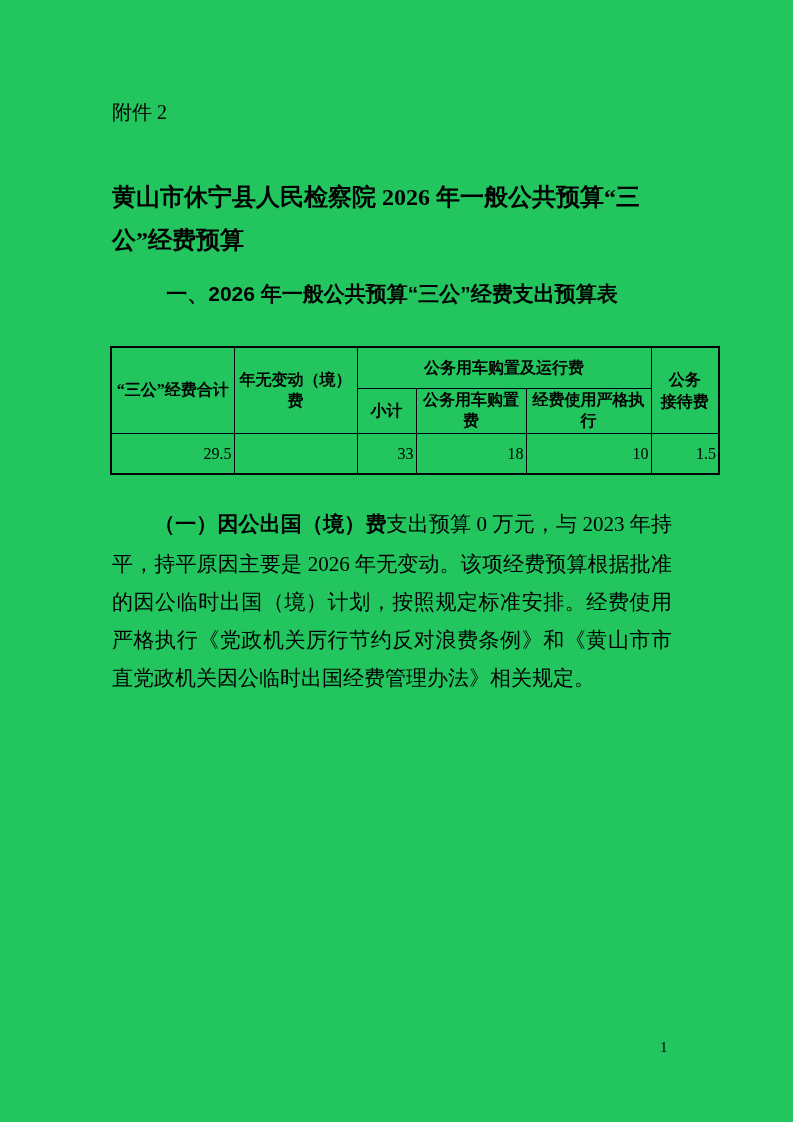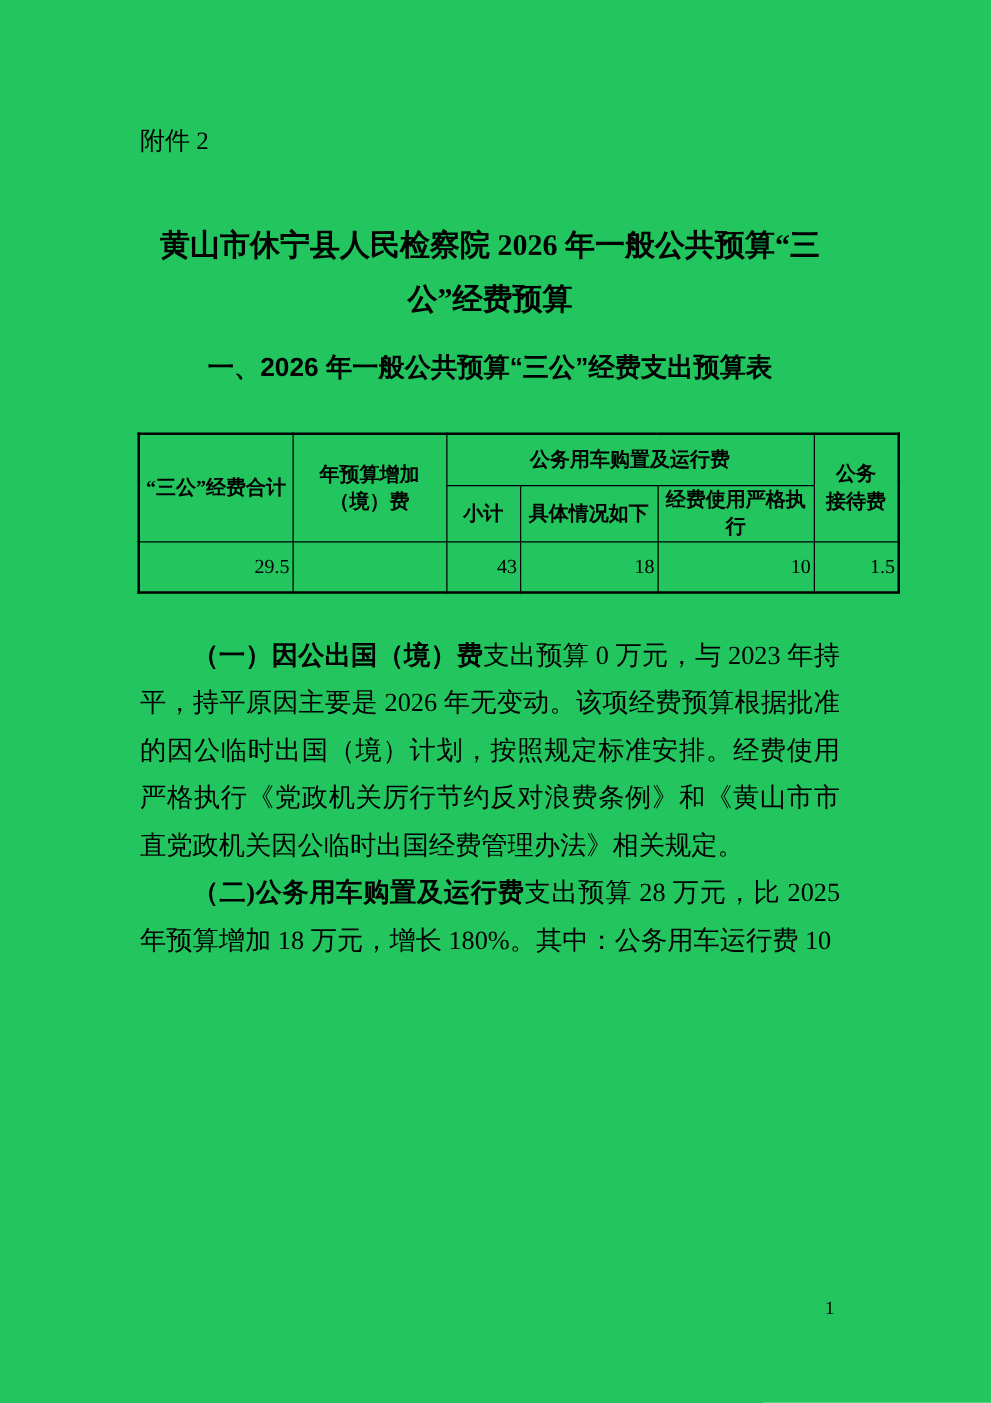--- a/index.html
+++ b/index.html
@@ -16,21 +16,21 @@
     overflow: hidden;
   }
   .attachment-label {
     position: absolute;
     left: 112px; top: 99px;
     font-size: 20px;
   }
   .doc-title {
     position: absolute;
     left: 112px; top: 176px; width: 560px;
-    text-align: center;
+    text-align: left;
     font-weight: bold;
     font-size: 24px;
     line-height: 43px;
     font-family: "Liberation Serif", "DejaVu Serif", serif;
   }
   .s1-heading {
     position: absolute;
     left: 112px; top: 280px; width: 560px;
     text-align: center;
     font-weight: bold;
@@ -75,21 +75,21 @@
   .s2-heading {
     margin: 0;
     text-indent: 2em;
     font-weight: bold;
     font-family: "Liberation Sans", "DejaVu Sans", sans-serif;
   }
   .content p {
     margin: 0;
     text-indent: 2em;
   }
-  .content .b { font-weight: bold; }
+  .content .b { font-weight: bold; font-family: Liberation Mono, monospace; }
   .page-number {
     position: absolute;
     left: 660px; top: 1039px;
     font-size: 15px;
   }
 </style>
 </head>
 <body>
 
 <div class="page">
@@ -106,41 +106,40 @@
       <col style="width:123px">
       <col style="width:123px">
       <col style="width:59px">
       <col style="width:110px">
       <col style="width:125px">
       <col style="width:68px">
     </colgroup>
     <tbody>
       <tr class="r1">
         <td class="th" rowspan="2">“三公”经费合计</td>
-        <td class="th" rowspan="2">年预算增加（境）费</td>
+        <td class="th" rowspan="2">年无变动（境）费</td>
         <td class="th" colspan="3">公务用车购置及运行费</td>
         <td class="th pre" rowspan="2">公务
 接待费</td>
       </tr>
       <tr class="r2">
         <td class="th">小计</td>
-        <td class="th">具体情况如下</td>
+        <td class="th">公务用车购置费</td>
         <td class="th">经费使用严格执行</td>
       </tr>
       <tr class="r3">
         <td>29.5</td>
         <td></td>
-        <td>43</td>
+        <td>33</td>
         <td class="val-left">18</td>
         <td class="val-left">10</td>
         <td class="val-left">1.5</td>
       </tr>
     </tbody>
   </table>
 
   <div class="content">
     <p><span class="b">（一）因公出国（境）费</span><span>支出预算 0 万元，与 2023 年持平，持平原因主要是 2026 年无变动。该项经费预算根据批准的因公临时出国（境）计划，按照规定标准安排。经费使用严格执行《党政机关厉行节约反对浪费条例》和《黄山市市直党政机关因公临时出国经费管理办法》相关规定。</span></p>
-    <p><span class="b">（二)公务用车购置及运行费</span><span>支出预算 28 万元，比 2025 年预算增加 18 万元，增长 180%。其中：公务用车运行费 10</span></p>
   </div>
 
   <div class="page-number">1</div>
 
 </div>
 
 </body></html>

